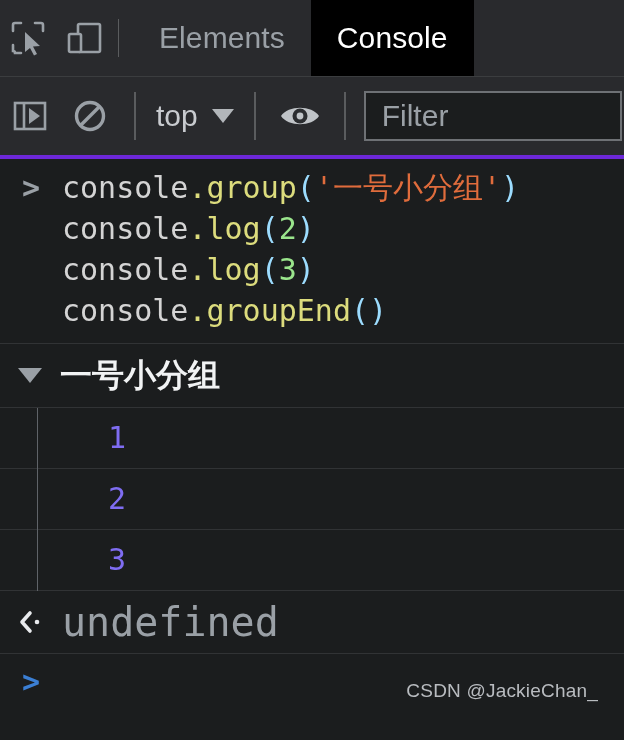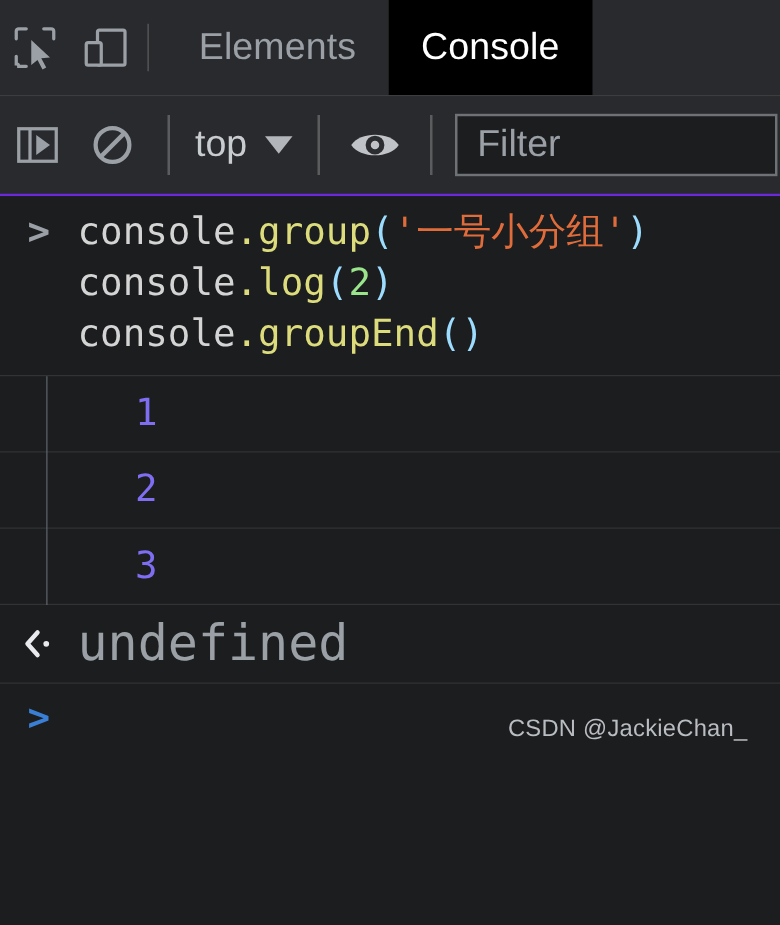--- a/index.html
+++ b/index.html
@@ -63,21 +63,21 @@
     color: #ffffff;
   }
 
   
   .conbar {
     height: 78px;
     background: #292a2d;
     display: flex;
     align-items: center;
     flex: 0 0 auto;
-    border-bottom: 2px solid #6d28d9;
+    border-bottom: 4px solid #6d28d9;
   }
   .cb-icon {
     width: 60px;
     height: 78px;
     display: flex;
     align-items: center;
     justify-content: center;
     cursor: pointer;
   }
   .cb-icon svg { display: block; }
@@ -330,24 +330,29 @@
 
   <div class="console">
 
     <div class="cmd-block">
       <div class="cmd-gutter">
         <span class="chev-grey mono">&gt;</span>
       </div>
       <div class="cmd-lines mono" id="cmd-lines">
           <div class="cmd-line"><span class="t-obj">console</span><span class="t-fn">.group</span><span class="t-paren">(</span><span class="t-str">'一号小分组'</span><span class="t-paren">)</span></div>
           <div class="cmd-line"><span class="t-obj">console</span><span class="t-fn">.log</span><span class="t-paren">(</span><span class="t-num">2</span><span class="t-paren">)</span></div>
+          <div class="cmd-line"><span class="t-obj">console</span><span class="t-fn">.log</span><span class="t-paren">(</span><span class="t-num">3</span><span class="t-paren">)</span></div>
           <div class="cmd-line"><span class="t-obj">console</span><span class="t-fn">.groupEnd</span><span class="t-paren">()</span></div>
         </div>
     </div>
 
+    <div class="grp-head">
+      <span class="grp-caret"></span>
+      <span class="grp-title">一号小分组</span>
+    </div>
     <div class="grp-body" id="grp-body">
       <div class="grp-guide"></div>
     <div class="log-row">
           <span class="log-val mono">1</span>
         </div>
         <div class="log-row">
           <span class="log-val mono">2</span>
         </div>
         <div class="log-row">
           <span class="log-val mono">3</span>

